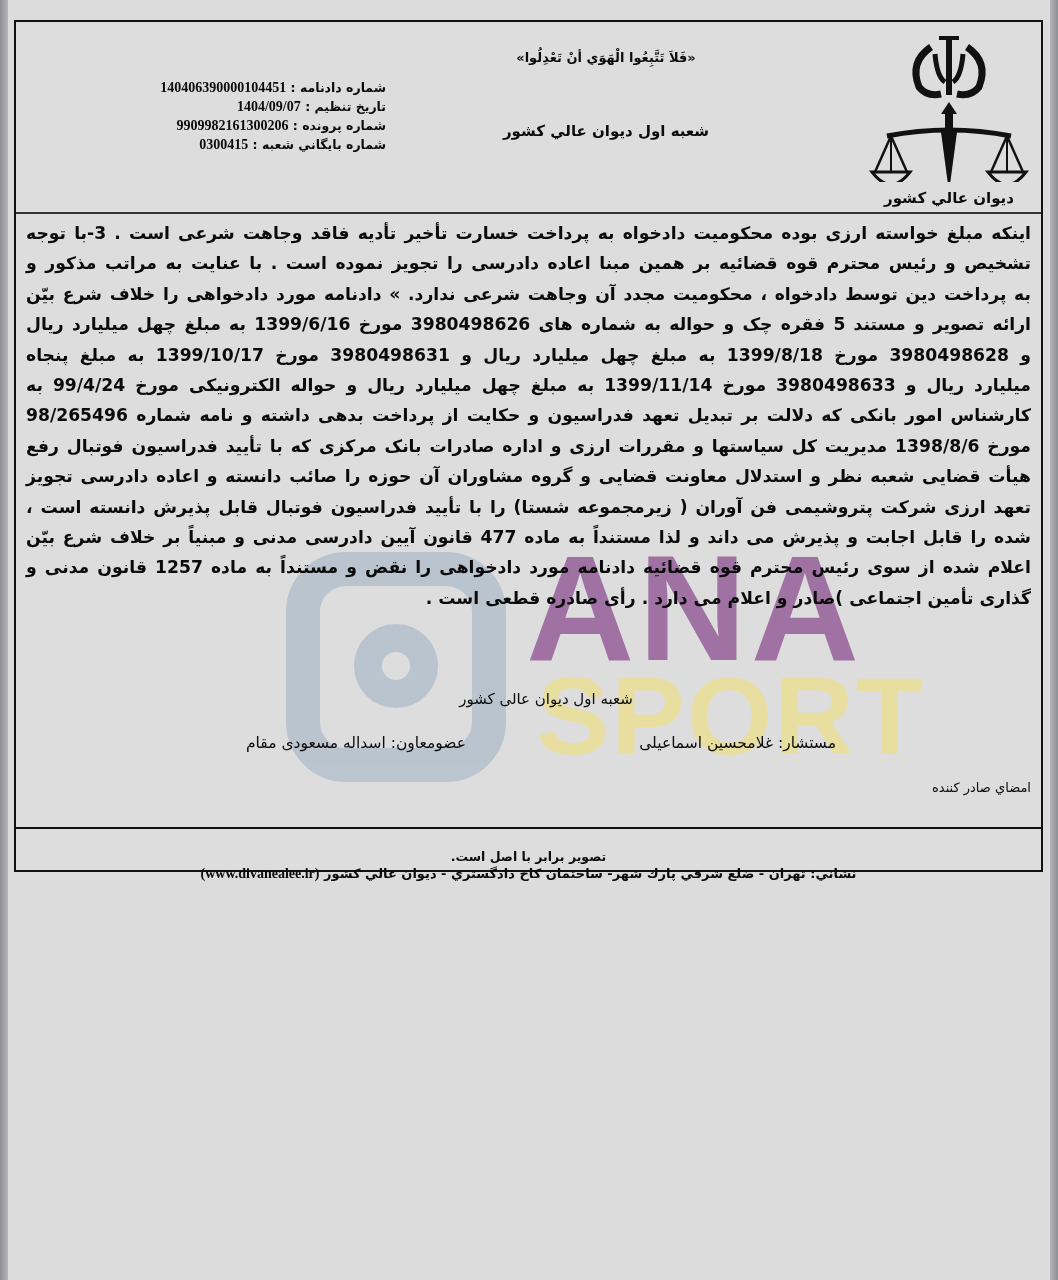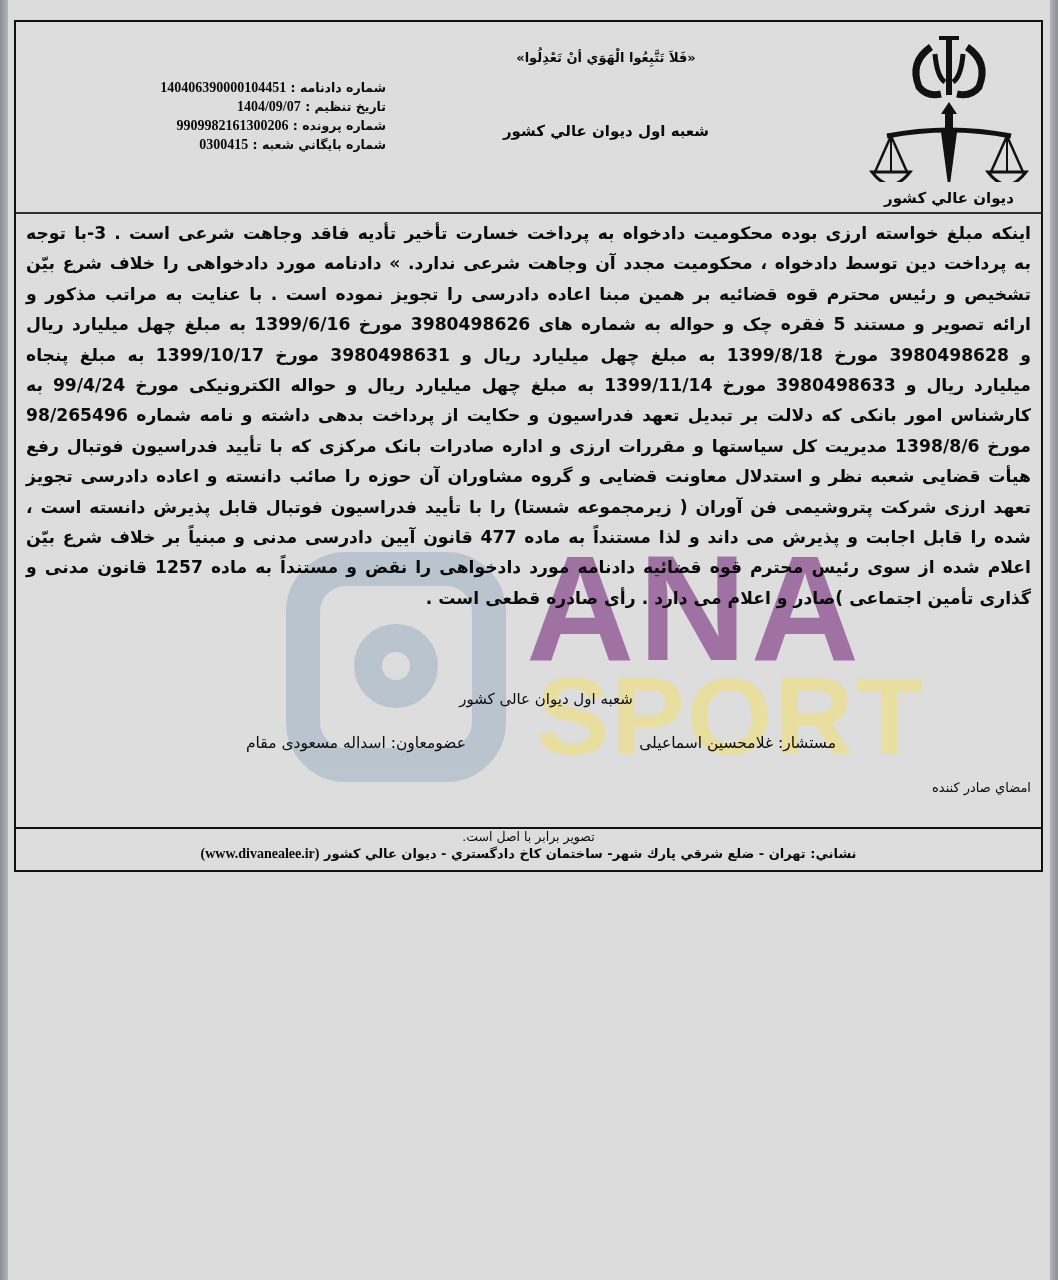--- a/index.html
+++ b/index.html
@@ -66,21 +66,21 @@
       position: absolute; left: 230px; top: 712px; width: 590px; direction: rtl;
       font-size: 15.5px; display: flex; justify-content: space-between;
     }
     .issuer-sig {
       position: absolute; right: 10px; top: 758px; direction: rtl; font-size: 13px;
     }
     .footer {
       position: absolute; left: 0; top: 805px; width: 100%; height: 45px;
       border-top: 2px solid #111; direction: rtl; text-align: center;
     }
-    .footer-line1 { font-size: 12.5px; font-weight: normal; margin-top: 0; }
+    .footer-line1 { font-size: 12.5px; font-weight: bold; margin-top: 20px; }
     .footer-line2 { font-size: 13px; font-weight: bold; margin-top: 2px; }
     .footer-line2 .url { font-family: "Liberation Serif", serif; font-weight: bold; font-size: 14px; }
     .watermark {
       position: absolute; left: 270px; top: 520px; width: 560px; height: 250px;
       pointer-events: none; opacity: 0.55;
     }
     .wm-ring {
       position: absolute; left: 0; top: 10px; width: 220px; height: 230px;
       border: 34px solid #9fb0c4; border-radius: 60px; box-sizing: border-box;
     }
@@ -163,22 +163,22 @@
       </div>
       <div class="meta-row">
         <span>شماره بايگاني شعبه :</span>
         <span class="meta-val">0300415</span>
       </div>
     </div>
   </div>
 
   <div class="body-text">
     <span class="body-line">اینکه مبلغ خواسته ارزی بوده محکومیت دادخواه به پرداخت خسارت تأخیر تأدیه فاقد وجاهت شرعی است . 3-با توجه</span>
+    <span class="body-line">تشخیص و رئیس محترم قوه قضائیه بر همین مبنا اعاده دادرسی را تجویز نموده است . با عنایت به مراتب مذکور و</span>
     <span class="body-line">به پرداخت دین توسط دادخواه ، محکومیت مجدد آن وجاهت شرعی ندارد. » دادنامه مورد دادخواهی را خلاف شرع بیّن</span>
-    <span class="body-line">تشخیص و رئیس محترم قوه قضائیه بر همین مبنا اعاده دادرسی را تجویز نموده است . با عنایت به مراتب مذکور و</span>
     <span class="body-line">ارائه تصویر و مستند 5 فقره چک و حواله به شماره های 3980498626 مورخ 1399/6/16 به مبلغ چهل میلیارد ریال</span>
     <span class="body-line">و 3980498628 مورخ 1399/8/18 به مبلغ چهل میلیارد ریال و 3980498631 مورخ 1399/10/17 به مبلغ پنجاه</span>
     <span class="body-line">میلیارد ریال و 3980498633 مورخ 1399/11/14 به مبلغ چهل میلیارد ریال و حواله الکترونیکی مورخ 99/4/24 به</span>
     <span class="body-line">کارشناس امور بانکی که دلالت بر تبدیل تعهد فدراسیون و حکایت از پرداخت بدهی داشته و نامه شماره 98/265496</span>
     <span class="body-line">مورخ 1398/8/6 مدیریت کل سیاستها و مقررات ارزی و اداره صادرات بانک مرکزی که با تأیید فدراسیون فوتبال رفع</span>
     <span class="body-line">هیأت قضایی شعبه نظر و استدلال معاونت قضایی و گروه مشاوران آن حوزه را صائب دانسته و اعاده دادرسی تجویز</span>
     <span class="body-line">تعهد ارزی شرکت پتروشیمی فن آوران ( زیرمجموعه شستا) را با تأیید فدراسیون فوتبال قابل پذیرش دانسته است ،</span>
     <span class="body-line">شده را قابل اجابت و پذیرش می داند و لذا مستنداً به ماده 477 قانون آیین دادرسی مدنی و مبنیاً بر خلاف شرع بیّن</span>
     <span class="body-line">اعلام شده از سوی رئیس محترم قوه قضائیه دادنامه مورد دادخواهی را نقض و مستنداً به ماده 1257 قانون مدنی و</span>
     <span class="body-line last">گذاری تأمین اجتماعی )صادر و اعلام می دارد . رأی صادره قطعی است .</span>

